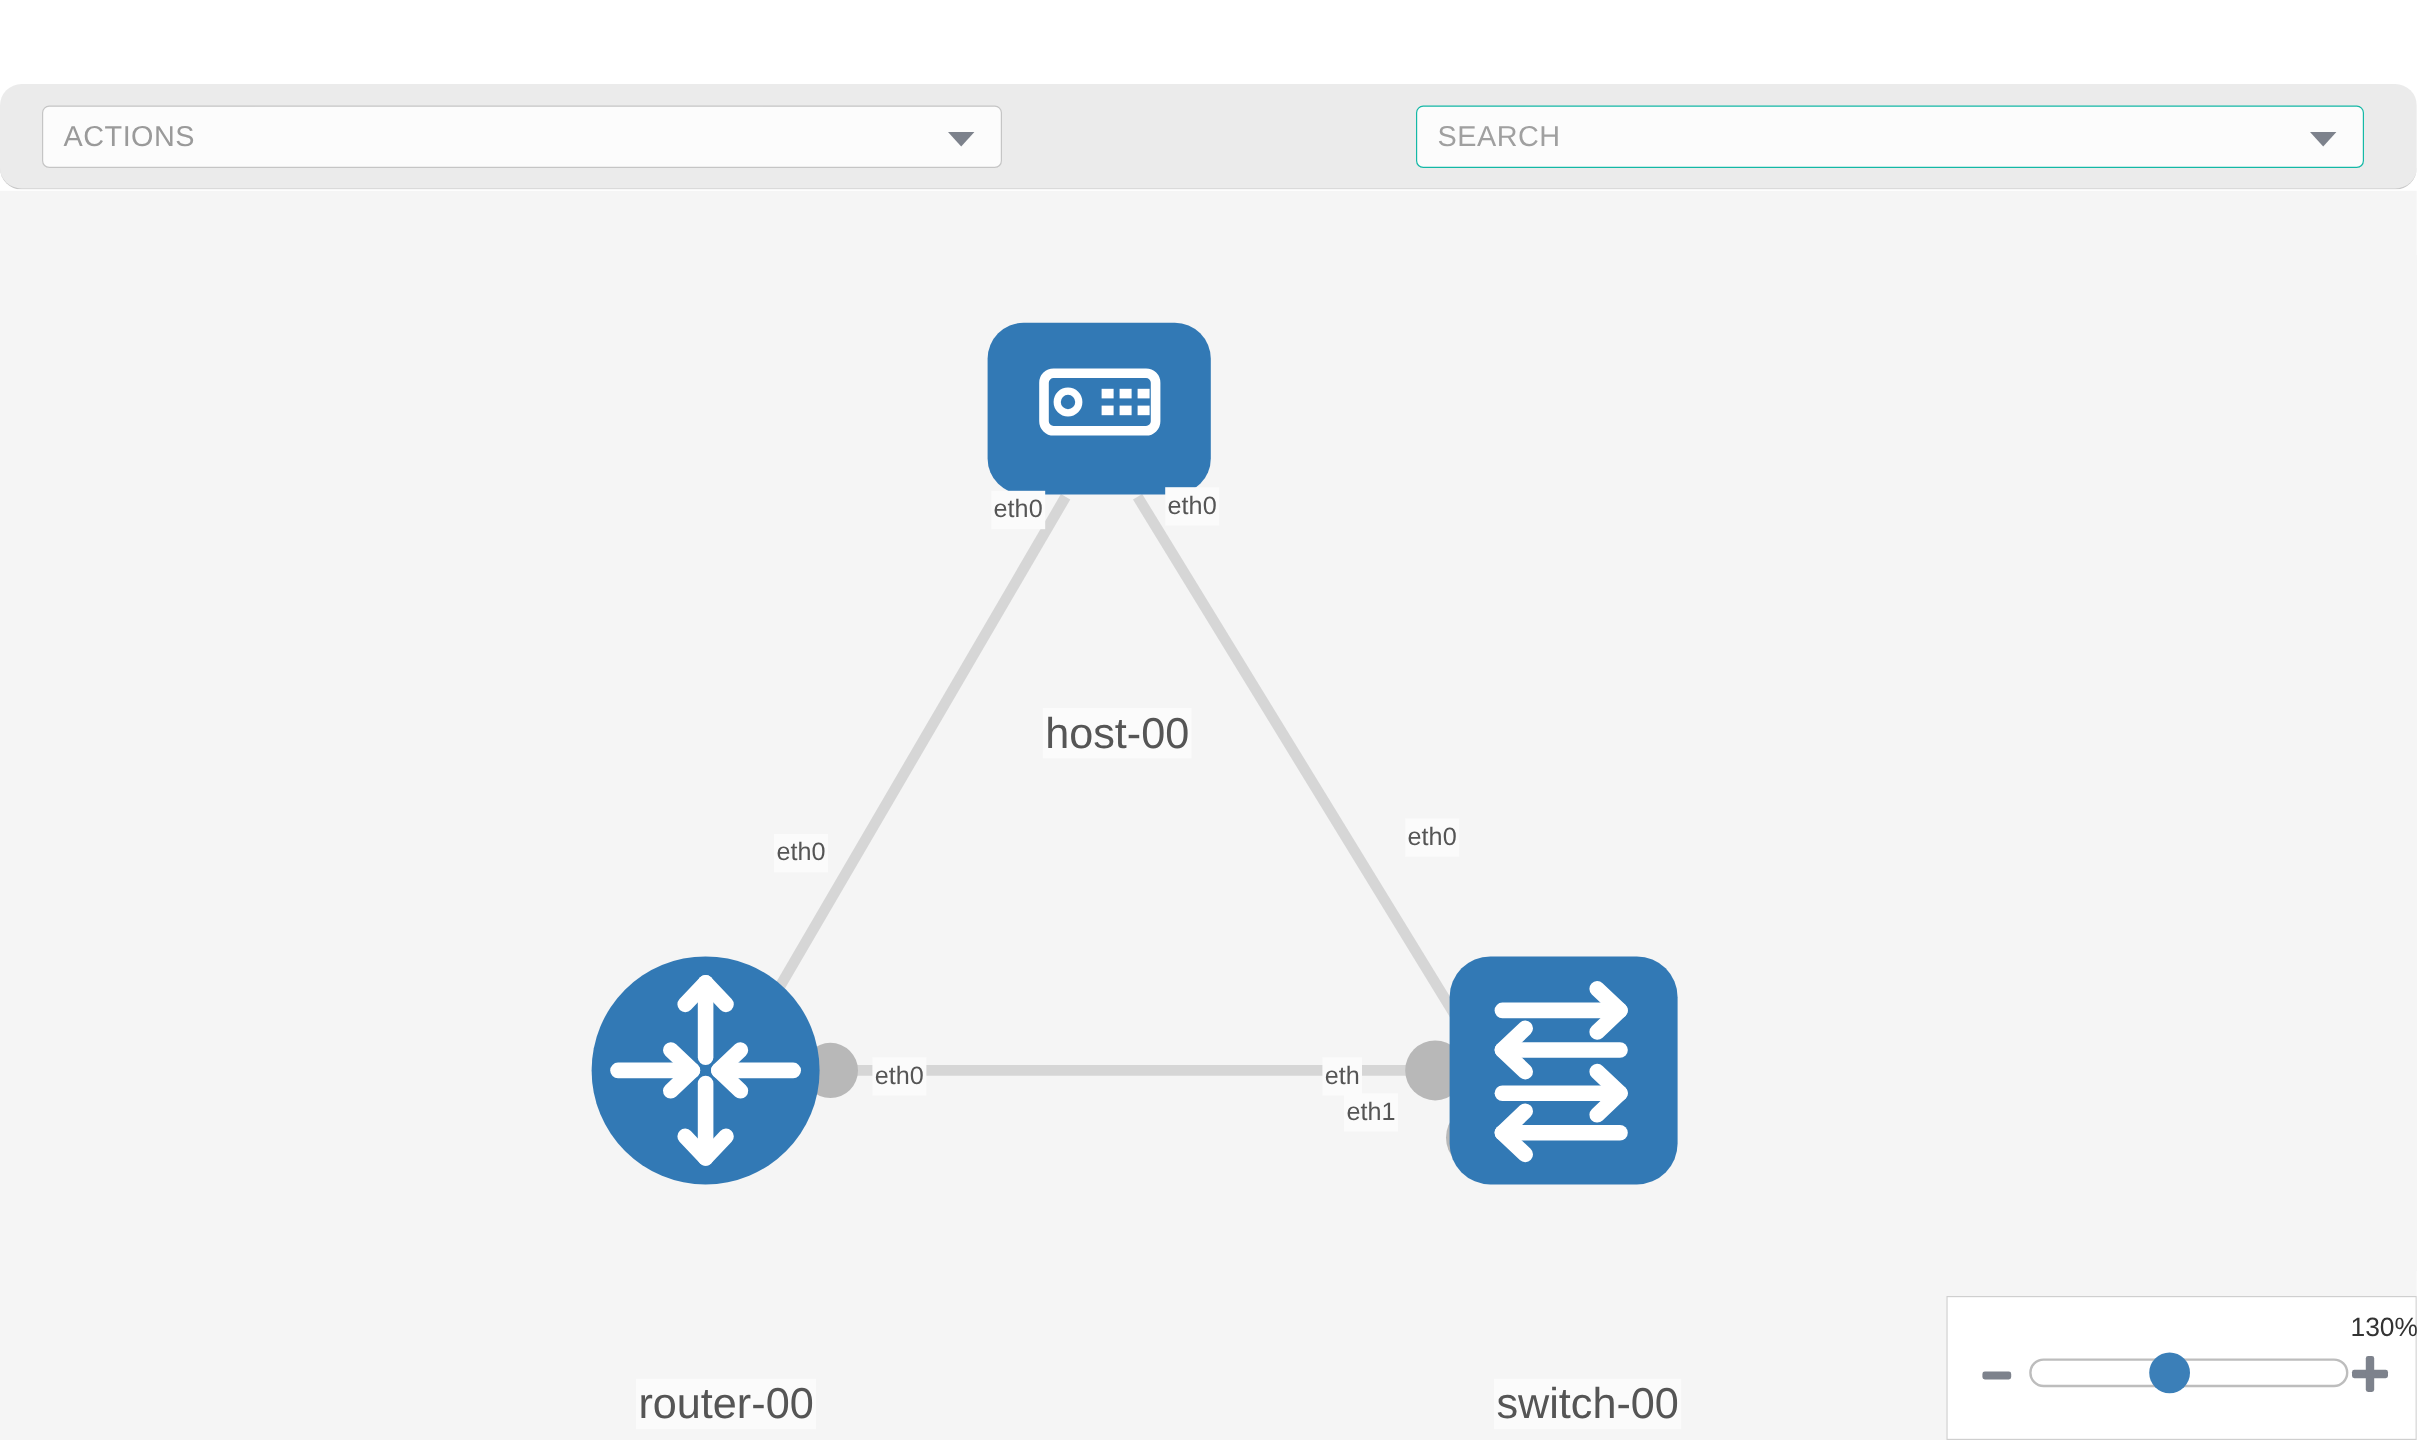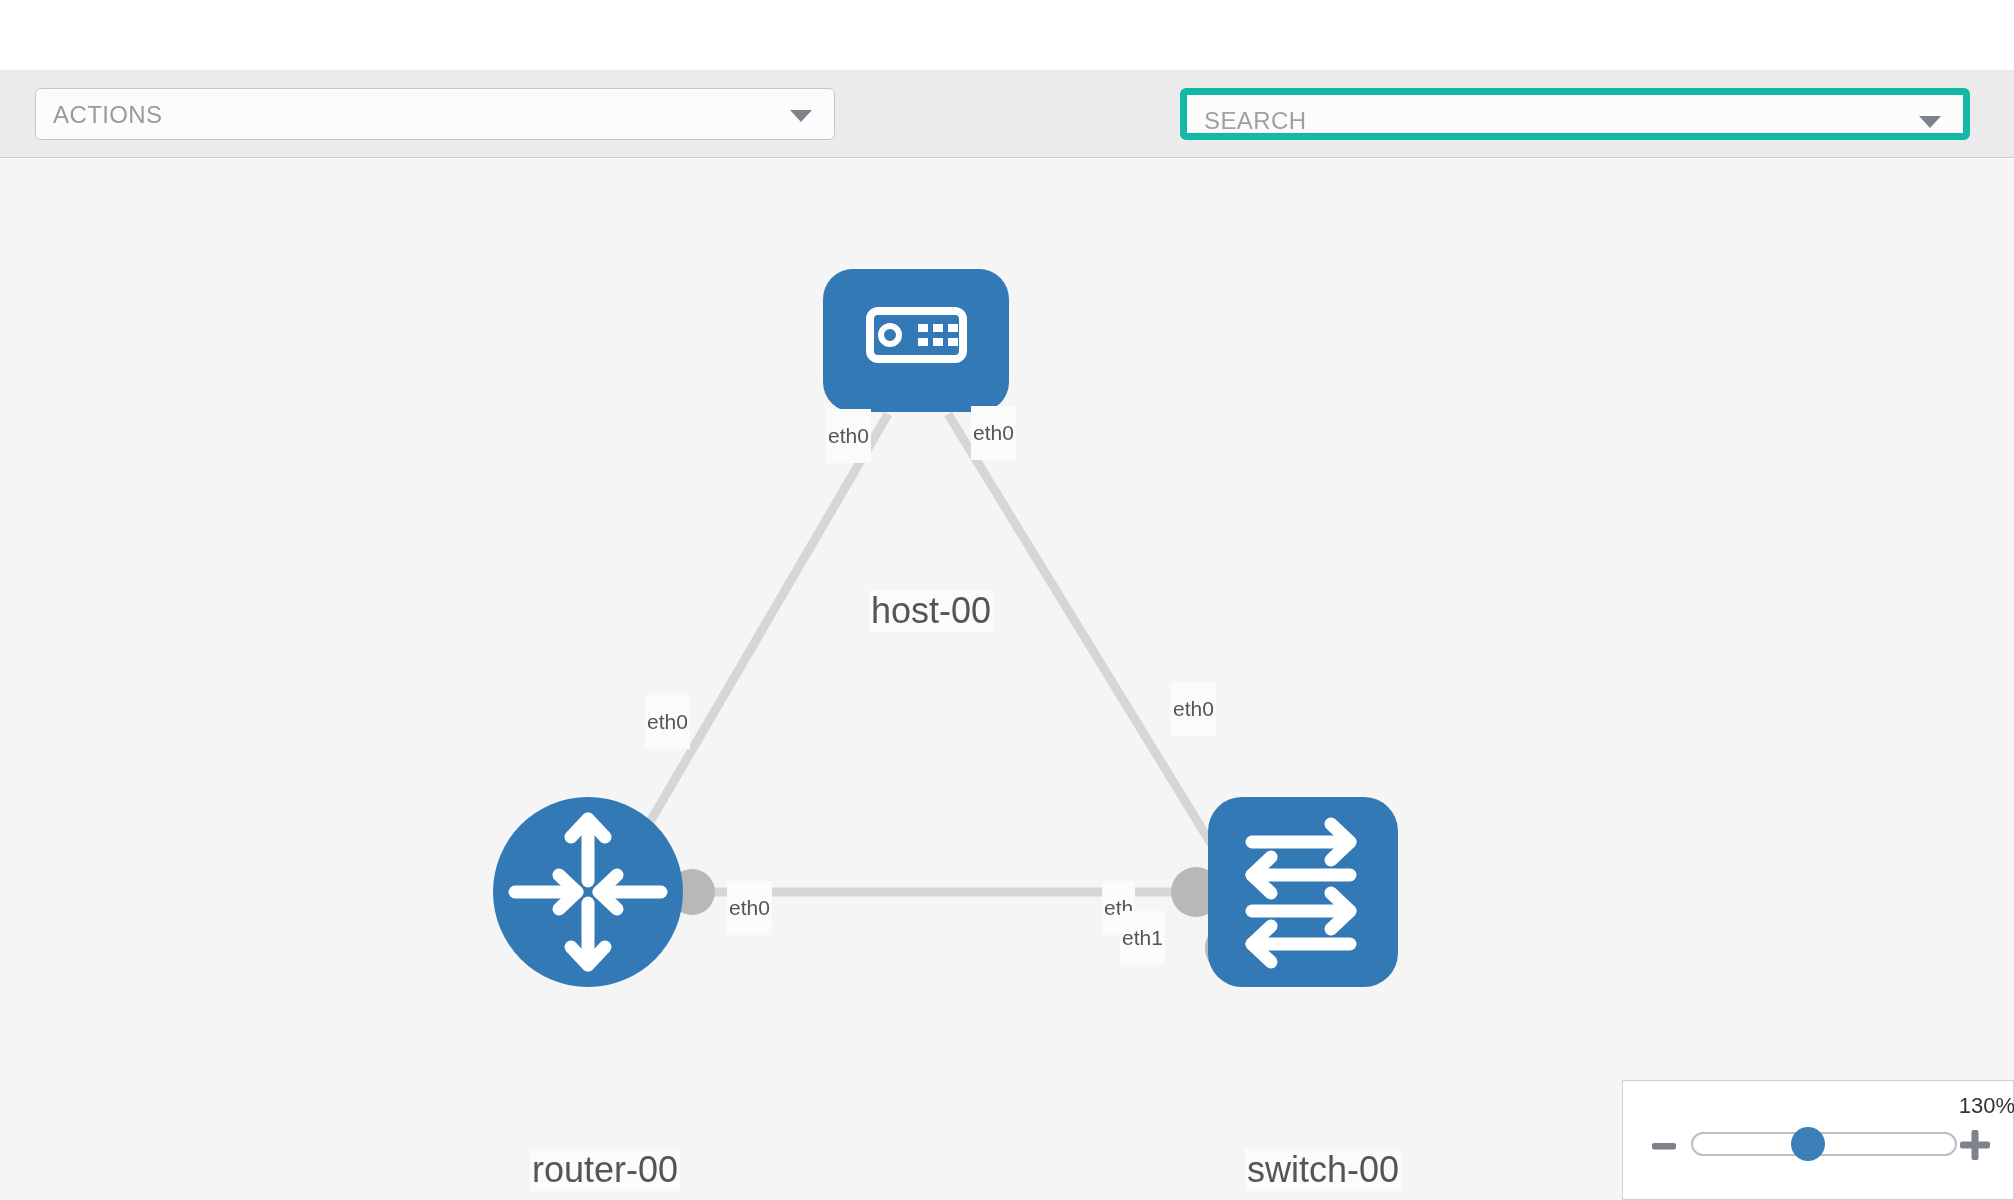--- a/index.html
+++ b/index.html
@@ -51,20 +51,21 @@
   .close-btn svg { display: block; }
 
   
   .toolbar {
     position: absolute;
     top: 70px; left: 0;
     width: 2014px;
     height: 88px;
     background: #ebebeb;
     border-bottom: 1px solid #c9c9c9;
+    border-radius: 18px;
   }
 
   .actions-select {
     position: absolute;
     left: 35px;
     top: 18px;
     width: 800px;
     height: 52px;
     background: #fcfcfc;
     border: 1px solid #c5c5c5;
@@ -99,21 +100,21 @@
   .tool-icon.wrench { left: 1040px; top: 92px; }
   .tool-icon.key    { left: 1108px; top: 92px; }
 
   .search-box {
     position: absolute;
     left: 1180px;
     top: 18px;
     width: 790px;
     height: 52px;
     background: #fcfcfc;
-    border: 7px solid #14b8a6;
+    border: 1px solid #14b8a6;
     border-radius: 6px;
     cursor: text;
   }
   .search-placeholder {
     position: absolute;
     left: 17px;
     top: 12px;
     font-size: 24px;
     color: #a0a0a0;
     letter-spacing: 0.4px;
@@ -142,21 +143,21 @@
     background: #fbfbfb;
     white-space: nowrap;
     padding: 0 2px;
   }
   .edge-label {
     position: absolute;
     font-size: 21px;
     color: #555555;
     background: #fbfbfb;
     white-space: nowrap;
-    padding: 15px 2px;
+    padding: 4px 2px;
   }
 
   
   .zoom-panel {
     position: absolute;
     left: 1622px;
     top: 1080px;
     width: 392px;
     height: 120px;
     background: #ffffff;

